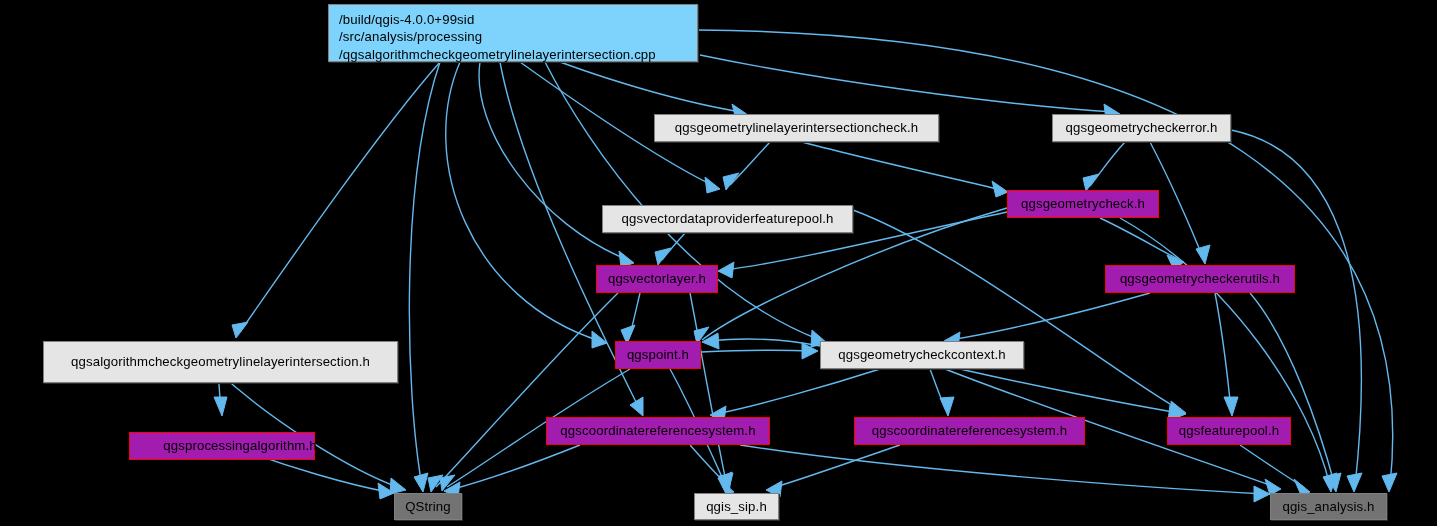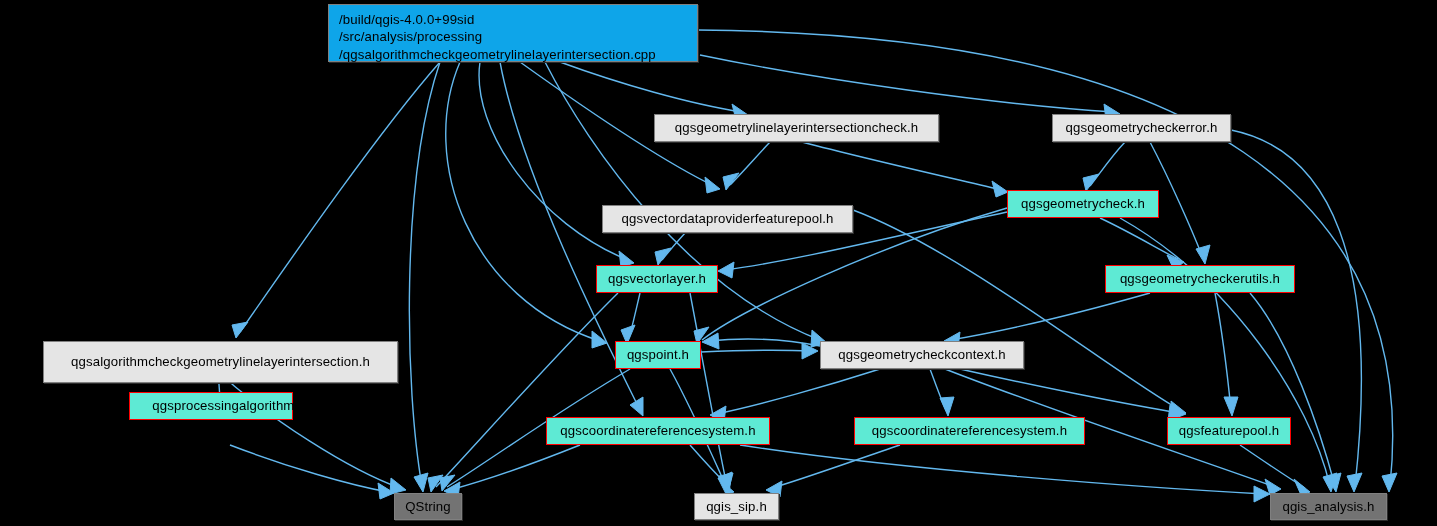--- a/index.html
+++ b/index.html
@@ -44,25 +44,25 @@
     color: #000000;
     font-size: 13.2px;
     letter-spacing: 0.01em;
   }
   .node-plain {
     background: #e5e5e5;
     border: 1px solid #808080;
     box-shadow: 1px 1px 0 0 #2b2b2b;
   }
   .node-red {
-    background: #5eead4;
+    background: #a21caf;
     border: 1.6px solid #ff0000;
   }
   .node-gray {
-    background: #0ea5e9;
+    background: #7dd3fc;
     border: 1px solid #808080;
     box-shadow: 1px 1px 0 0 #2b2b2b;
   }
   .node-lightgray {
     background: #737373;
     border: 1px solid #808080;
     box-shadow: 1px 1px 0 0 #2b2b2b;
   }
   .node-root {
     justify-content: flex-start;
@@ -255,21 +255,21 @@
 /qgsalgorithmcheckgeometrylinelayerintersection.cpp</div>
       <div class="node-box node-plain" style="left: 654px; top: 114px; width: 285px; height: 28px;">qgsgeometrylinelayerintersectioncheck.h</div>
       <div class="node-box node-plain" style="left: 1052px; top: 114px; width: 179px; height: 28px;">qgsgeometrycheckerror.h</div>
       <div class="node-box node-plain" style="left: 602px; top: 205px; width: 251px; height: 28px;">qgsvectordataproviderfeaturepool.h</div>
       <div class="node-box node-red" style="left: 1007px; top: 190px; width: 152px; height: 28px;">qgsgeometrycheck.h</div>
       <div class="node-box node-red" style="left: 596px; top: 265px; width: 122px; height: 28px;">qgsvectorlayer.h</div>
       <div class="node-box node-red" style="left: 1105px; top: 265px; width: 190px; height: 28px;">qgsgeometrycheckerutils.h</div>
       <div class="node-box node-plain" style="left: 43px; top: 341px; width: 355px; height: 42px;">qgsalgorithmcheckgeometrylinelayerintersection.h</div>
       <div class="node-box node-red" style="left: 615px; top: 341px; width: 86px; height: 28px;">qgspoint.h</div>
       <div class="node-box node-plain" style="left: 820px; top: 341px; width: 204px; height: 28px;">qgsgeometrycheckcontext.h</div>
-      <div class="node-box node-red" style="left: 129px; top: 392px; width: 164px; height: 28px; padding-left: 36px;">qgsprocessingalgorithm.h</div>
+      <div class="node-box node-red" style="left: 129px; top: 432px; width: 186px; height: 28px; padding-left: 36px;">qgsprocessingalgorithm.h</div>
       <div class="node-box node-red" style="left: 546px; top: 417px; width: 224px; height: 28px;">qgscoordinatereferencesystem.h</div>
       <div class="node-box node-red" style="left: 854px; top: 417px; width: 231px; height: 28px;">qgscoordinatereferencesystem.h</div>
       <div class="node-box node-red" style="left: 1167px; top: 417px; width: 124px; height: 28px;">qgsfeaturepool.h</div>
       <div class="node-box node-lightgray" style="left: 394px; top: 493px; width: 68px; height: 27px;">QString</div>
       <div class="node-box node-plain" style="left: 694px; top: 493px; width: 85px; height: 27px; text-align: right;">qgis_sip.h</div>
       <div class="node-box node-lightgray" style="left: 1270px; top: 493px; width: 117px; height: 27px;">qgis_analysis.h</div>
     </div>
 </div>
 
 </body></html>

